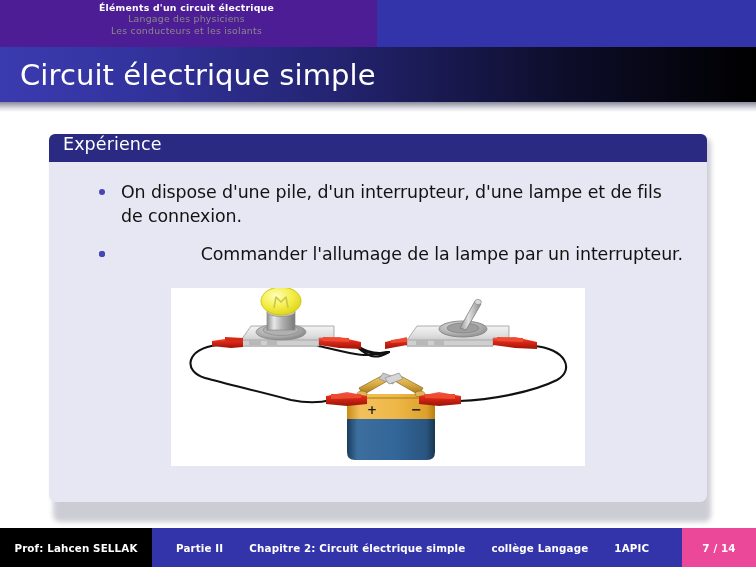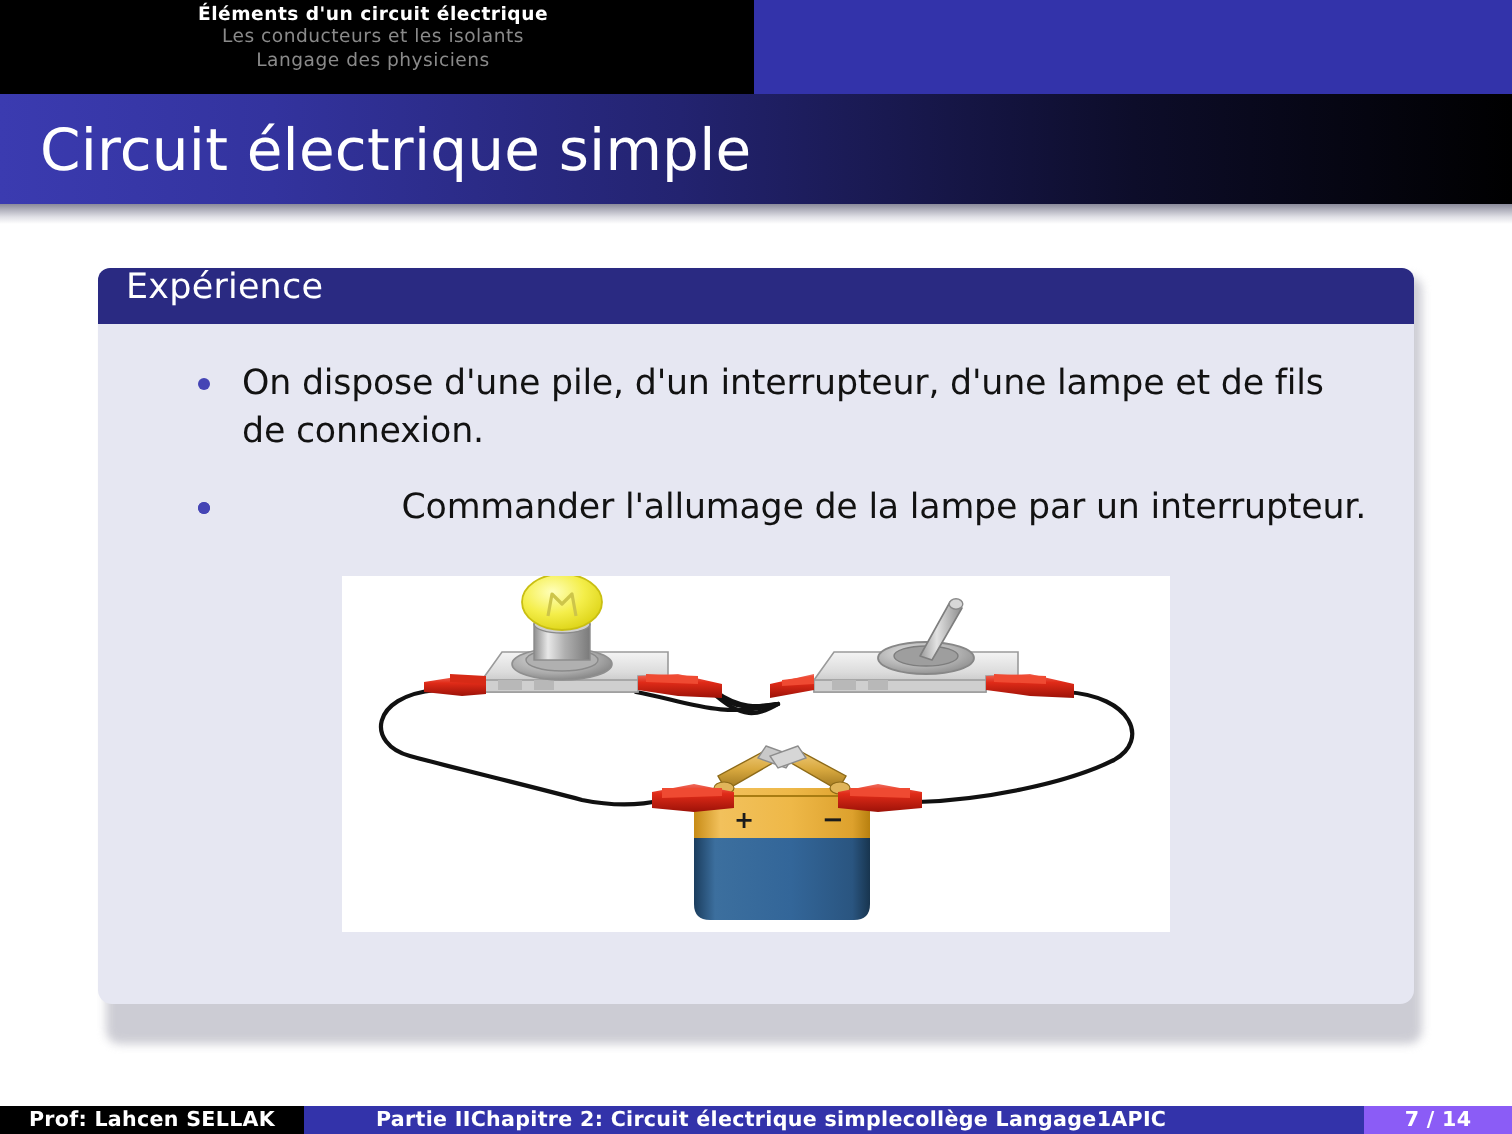--- a/index.html
+++ b/index.html
@@ -13,21 +13,21 @@
     position: relative;
     overflow: hidden;
     font-family: "DejaVu Sans", "Liberation Sans", sans-serif;
   }
 
   
   .topbar {
     position: absolute;
     left: 0; top: 0;
     width: 618px; height: 47px;
-    background: #000000;
+    background: #4c1d95;
   }
   .topbar-blue {
     position: absolute;
     left: 377px; top: 0;
     width: 379px; height: 47px;
     background: #3333aa;
   }
   .topbar-titles {
     position: absolute;
     left: 0; top: 2px;
@@ -151,21 +151,21 @@
     height: 178px;
     background: #ffffff;
     position: relative;
   }
   .figure svg { display: block; }
 
   
   .footer {
     position: absolute;
     left: 0; bottom: 0;
-    width: 756px; height: 14px;
+    width: 756px; height: 39px;
     display: flex;
     align-items: stretch;
     font-size: 10.3px;
     font-weight: bold;
     color: #ffffff;
   }
   .foot-seg {
     display: flex;
     align-items: center;
     justify-content: center;
@@ -175,36 +175,37 @@
   .foot-author {
     width: 152px;
     background: #000000;
   }
   .foot-mid {
     flex: 1 1 auto;
     background: #3333aa;
     display: flex;
     align-items: center;
     justify-content: flex-start;
-    padding-left: 36px;
+    padding-left: 24px;
+    gap: 26px;
   }
   .foot-page {
     width: 74px;
-    background: #8b5cf6;
+    background: #ec4899;
   }
 </style>
 </head>
 <body>
 
 <div class="topbar">
   <div class="topbar-blue"></div>
   <div class="topbar-titles">
     <span class="nav-line active">Éléments d'un circuit électrique</span>
+    <span class="nav-line inactive">Langage des physiciens</span>
     <span class="nav-line inactive">Les conducteurs et les isolants</span>
-    <span class="nav-line inactive">Langage des physiciens</span>
   </div>
 </div>
 
 <div class="titlebar">
   <div class="frame-title">Circuit électrique simple</div>
 </div>
 <div class="title-shadow"></div>
 
 <div class="block-shadow"></div>
 <div class="block">

